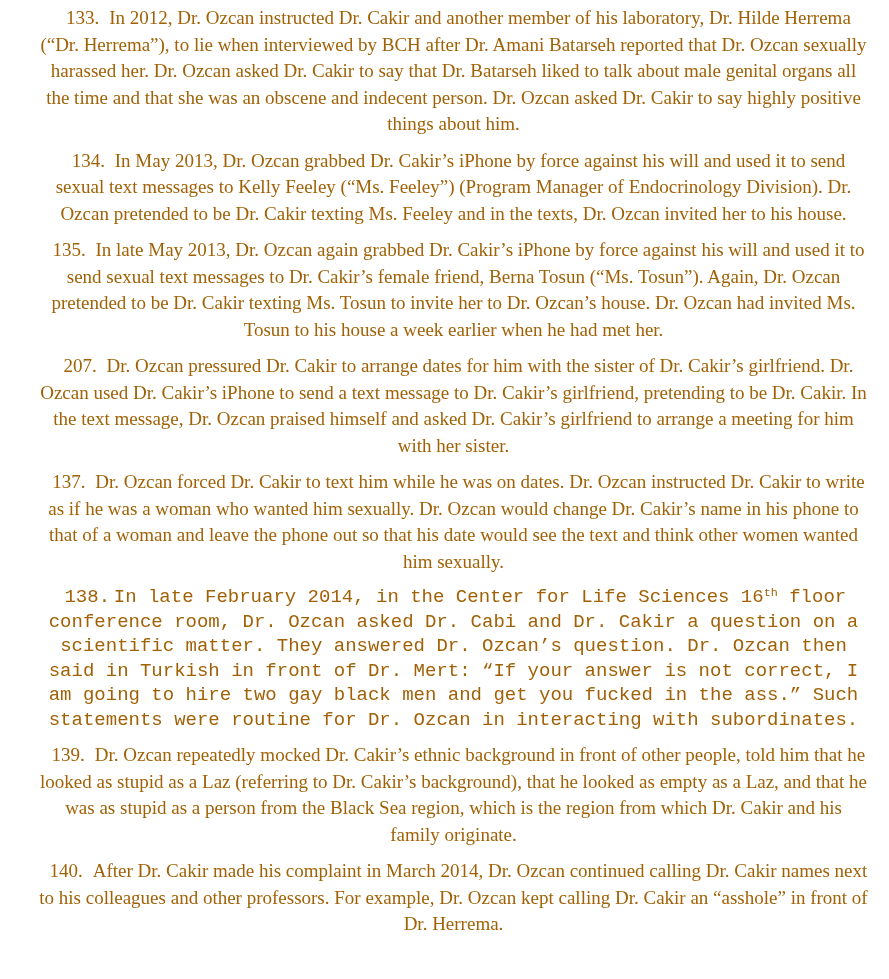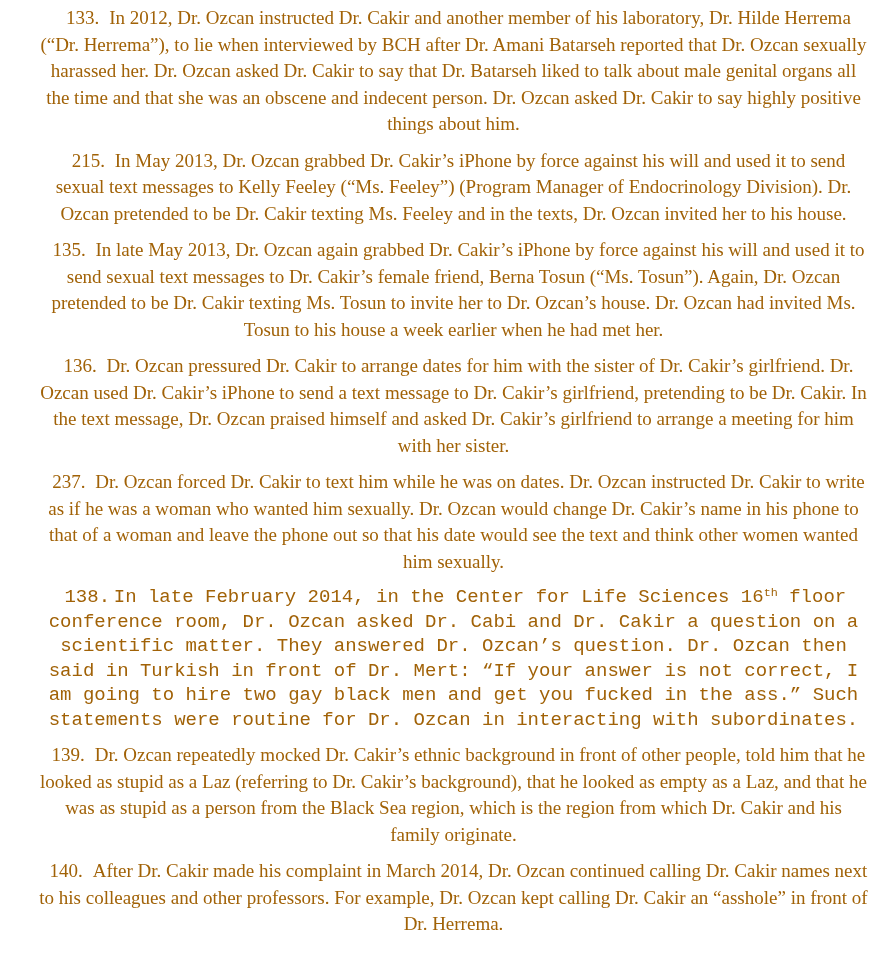--- a/index.html
+++ b/index.html
@@ -49,33 +49,33 @@
 </head>
 <body>
 
 <div class="page">
 
   <p class="para">
     <span class="para-number">133.</span><span>In 2012, Dr. Ozcan instructed Dr. Cakir and another member of his laboratory, Dr. Hilde Herrema (“Dr. Herrema”), to lie when interviewed by BCH after Dr. Amani Batarseh reported that Dr. Ozcan sexually harassed her. Dr. Ozcan asked Dr. Cakir to say that Dr. Batarseh liked to talk about male genital organs all the time and that she was an obscene and indecent person. Dr. Ozcan asked Dr. Cakir to say highly positive things about him.</span>
   </p>
 
   <p class="para">
-    <span class="para-number">215.</span><span>In May 2013, Dr. Ozcan grabbed Dr. Cakir’s iPhone by force against his will and used it to send sexual text messages to Kelly Feeley (“Ms. Feeley”) (Program Manager of Endocrinology Division). Dr. Ozcan pretended to be Dr. Cakir texting Ms. Feeley and in the texts, Dr. Ozcan invited her to his house.</span>
+    <span class="para-number">134.</span><span>In May 2013, Dr. Ozcan grabbed Dr. Cakir’s iPhone by force against his will and used it to send sexual text messages to Kelly Feeley (“Ms. Feeley”) (Program Manager of Endocrinology Division). Dr. Ozcan pretended to be Dr. Cakir texting Ms. Feeley and in the texts, Dr. Ozcan invited her to his house.</span>
   </p>
 
   <p class="para">
     <span class="para-number">135.</span><span>In late May 2013, Dr. Ozcan again grabbed Dr. Cakir’s iPhone by force against his will and used it to send sexual text messages to Dr. Cakir’s female friend, Berna Tosun (“Ms. Tosun”). Again, Dr. Ozcan pretended to be Dr. Cakir texting Ms. Tosun to invite her to Dr. Ozcan’s house. Dr. Ozcan had invited Ms. Tosun to his house a week earlier when he had met her.</span>
   </p>
 
   <p class="para">
-    <span class="para-number">136.</span><span>Dr. Ozcan pressured Dr. Cakir to arrange dates for him with the sister of Dr. Cakir’s girlfriend. Dr. Ozcan used Dr. Cakir’s iPhone to send a text message to Dr. Cakir’s girlfriend, pretending to be Dr. Cakir. In the text message, Dr. Ozcan praised himself and asked Dr. Cakir’s girlfriend to arrange a meeting for him with her sister.</span>
+    <span class="para-number">207.</span><span>Dr. Ozcan pressured Dr. Cakir to arrange dates for him with the sister of Dr. Cakir’s girlfriend. Dr. Ozcan used Dr. Cakir’s iPhone to send a text message to Dr. Cakir’s girlfriend, pretending to be Dr. Cakir. In the text message, Dr. Ozcan praised himself and asked Dr. Cakir’s girlfriend to arrange a meeting for him with her sister.</span>
   </p>
 
   <p class="para">
-    <span class="para-number">237.</span><span>Dr. Ozcan forced Dr. Cakir to text him while he was on dates. Dr. Ozcan instructed Dr. Cakir to write as if he was a woman who wanted him sexually. Dr. Ozcan would change Dr. Cakir’s name in his phone to that of a woman and leave the phone out so that his date would see the text and think other women wanted him sexually.</span>
+    <span class="para-number">137.</span><span>Dr. Ozcan forced Dr. Cakir to text him while he was on dates. Dr. Ozcan instructed Dr. Cakir to write as if he was a woman who wanted him sexually. Dr. Ozcan would change Dr. Cakir’s name in his phone to that of a woman and leave the phone out so that his date would see the text and think other women wanted him sexually.</span>
   </p>
 
   <p class="para tight">
     <span class="para-number">138.</span><span>In late February 2014, in the Center for Life Sciences 16</span><span class="sup">th</span><span> floor conference room, Dr. Ozcan asked Dr. Cabi and Dr. Cakir a question on a scientific matter. They answered Dr. Ozcan’s question. Dr. Ozcan then said in Turkish in front of Dr. Mert: “If your answer is not correct, I am going to hire two gay black men and get you fucked in the ass.” Such statements were routine for Dr. Ozcan in interacting with subordinates.</span>
   </p>
 
   <p class="para gap-md">
     <span class="para-number">139.</span><span>Dr. Ozcan repeatedly mocked Dr. Cakir’s ethnic background in front of other people, told him that he looked as stupid as a Laz (referring to Dr. Cakir’s background), that he looked as empty as a Laz, and that he was as stupid as a person from the Black Sea region, which is the region from which Dr. Cakir and his family originate.</span>
   </p>
 

